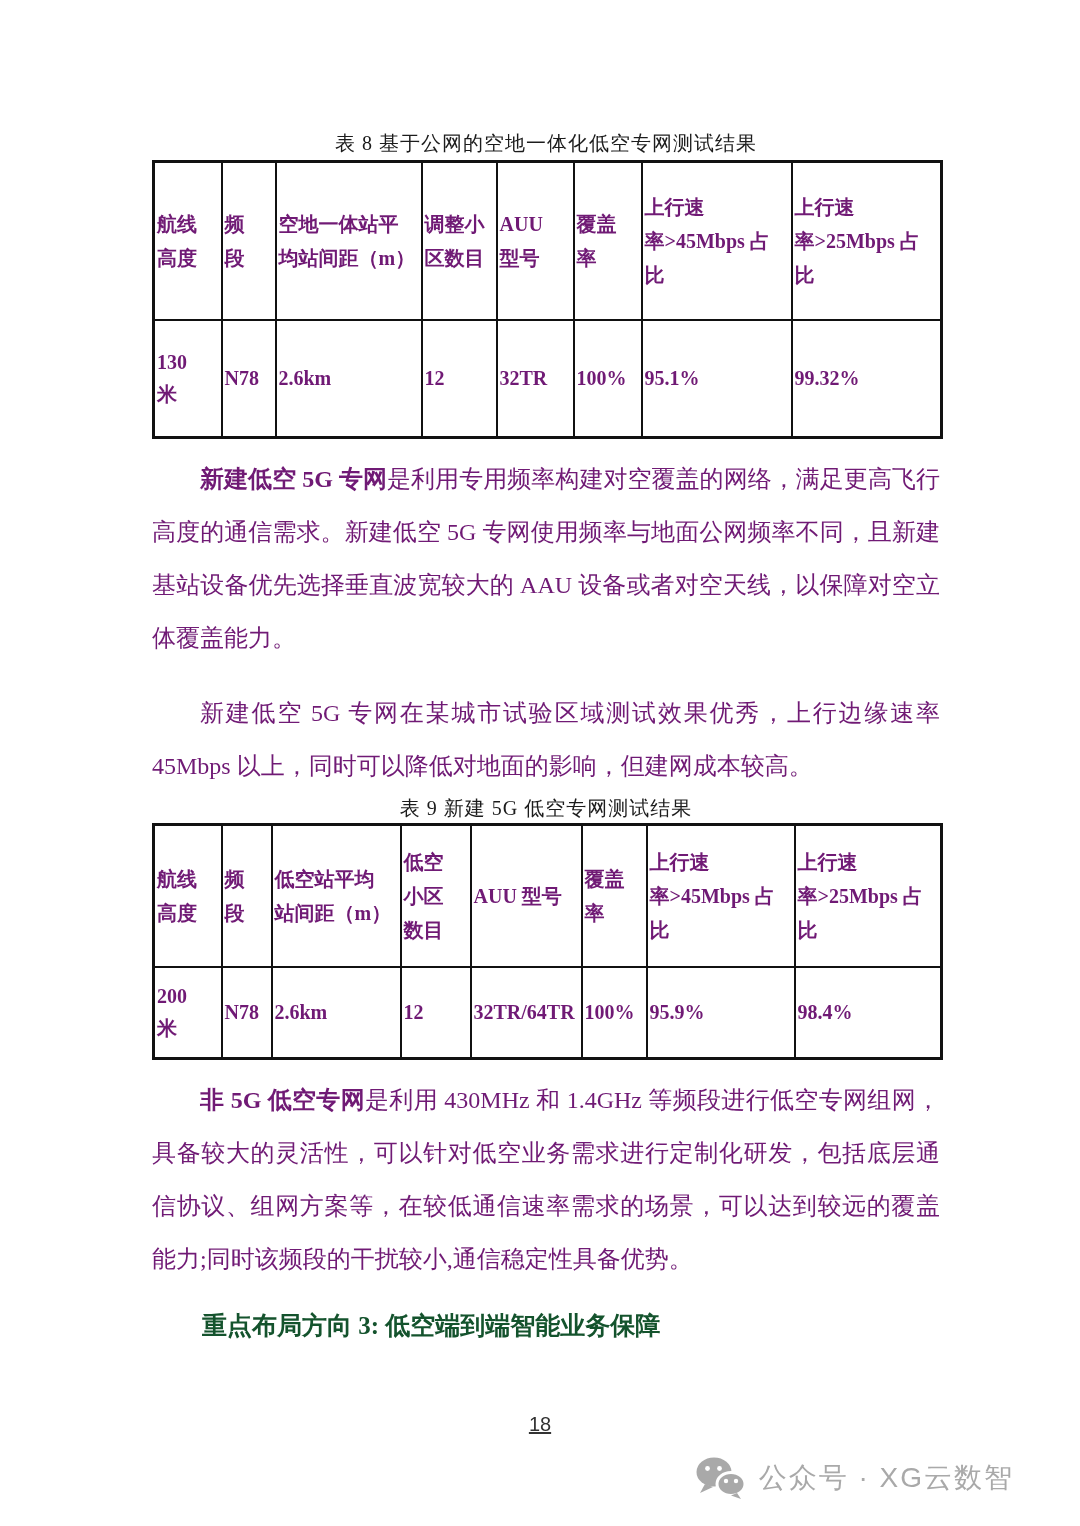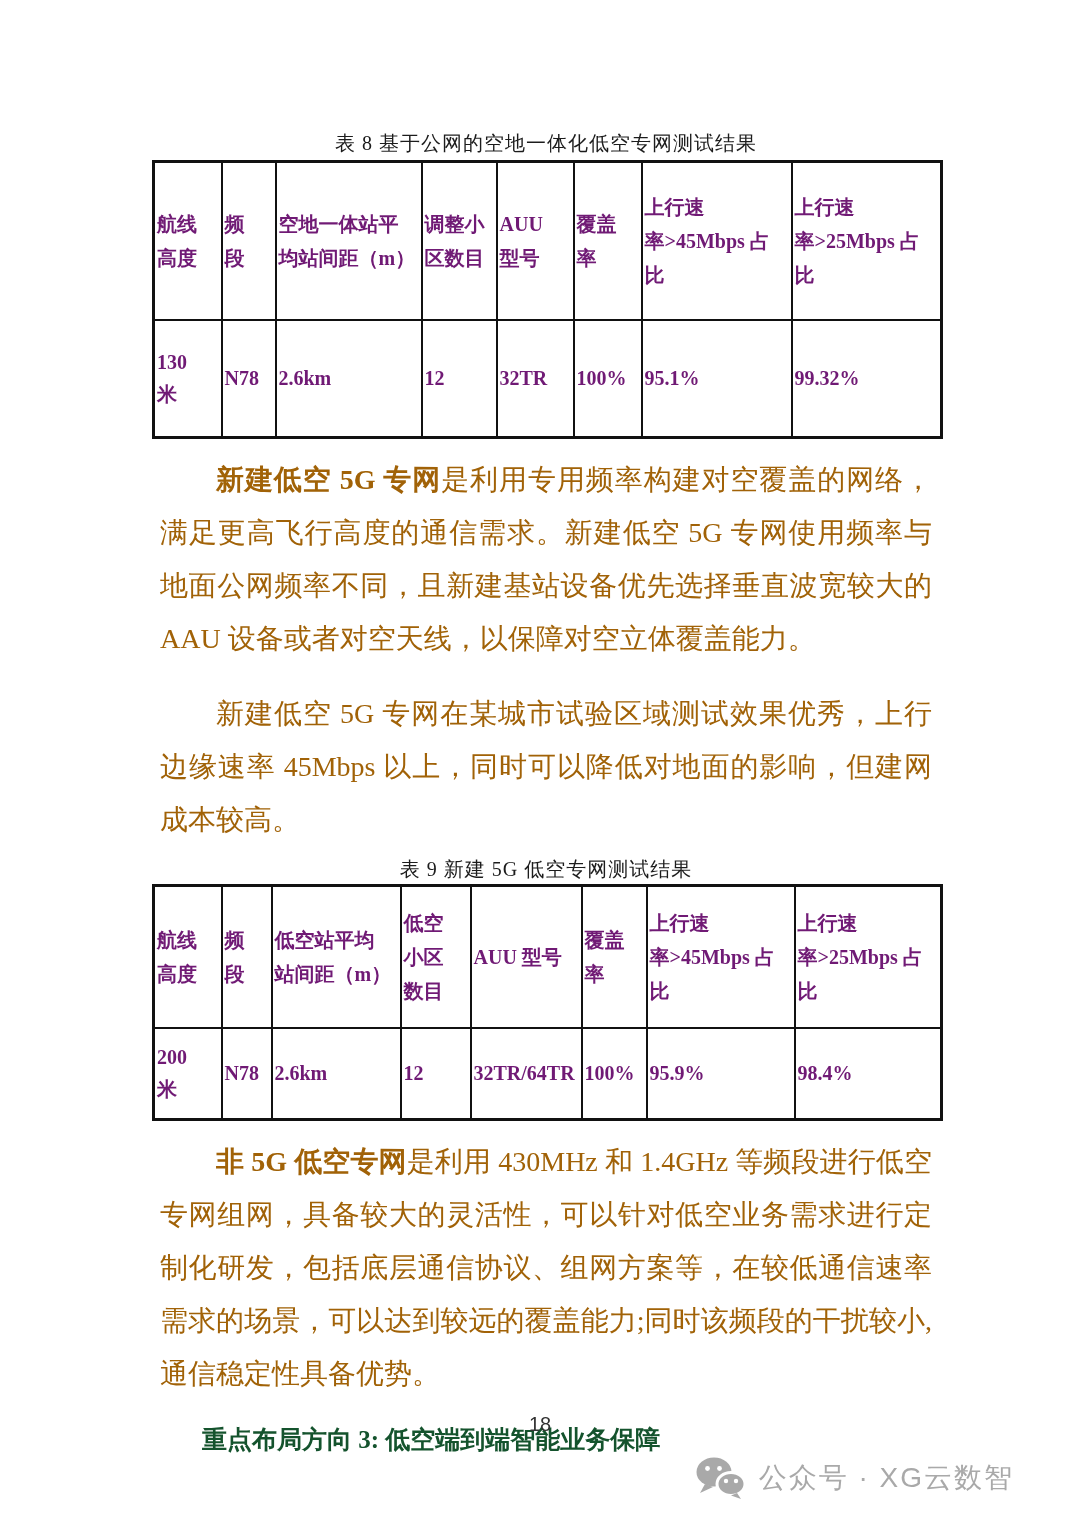--- a/index.html
+++ b/index.html
@@ -50,26 +50,26 @@
   table.dtable td { line-height: 32px; }
 
   
   .t8c1{width:68px}.t8c2{width:54px}.t8c3{width:146px}.t8c4{width:75px}
   .t8c5{width:77px}.t8c6{width:68px}.t8c7{width:150px}.t8c8{width:150px}
   
   .t9c1{width:68px}.t9c2{width:50px}.t9c3{width:129px}.t9c4{width:70px}
   .t9c5{width:111px}.t9c6{width:65px}.t9c7{width:148px}.t9c8{width:147px}
 
   p.body-para {
-    margin: 8px;
-    font-size: 28px;
+    margin: 0;
+    font-size: 24px;
     line-height: 53px;
     text-align: justify;
     text-indent: 2em;
-    color: #a16207;
+    color: #701a75;
   }
   p.p1 { margin-top: 14px; }
   p.p2 { margin-top: 22px; }
   p.p3 { margin-top: 14px; }
   p.body-para b { font-weight: bold; }
 
   h3.section-heading {
     margin: 22px 0 0 0;
     font-size: 25px;
     line-height: 36px;
@@ -79,20 +79,21 @@
   }
 
   .page-number {
     position: absolute;
     left: 0; right: 0;
     top: 1413px;
     text-align: center;
     font-size: 20px;
     font-family: "Liberation Sans", "DejaVu Sans", sans-serif;
     color: #333333;
+    text-decoration: underline;
   }
 
   .footer-brand {
     position: absolute;
     top: 1456px;
     right: 66px;
     display: flex;
     align-items: center;
     gap: 12px;
     text-align: right;

